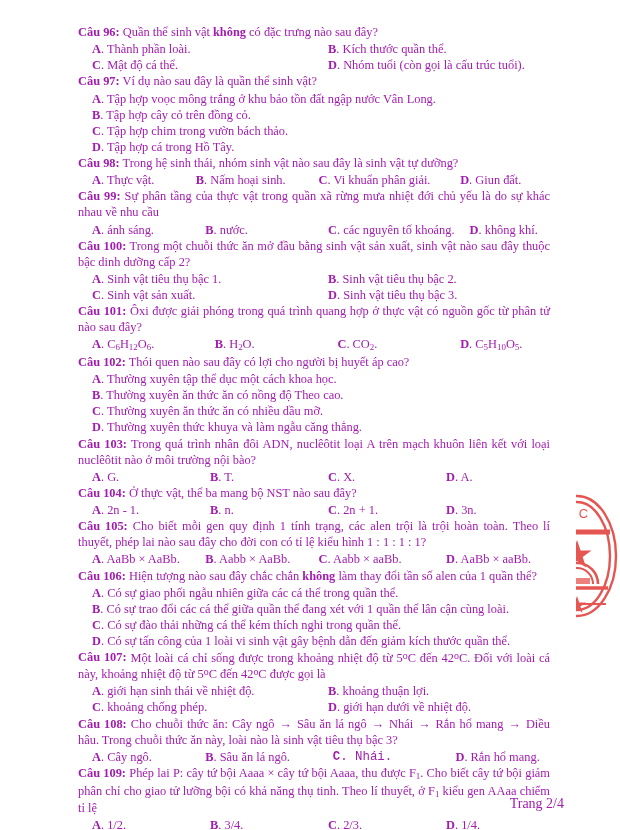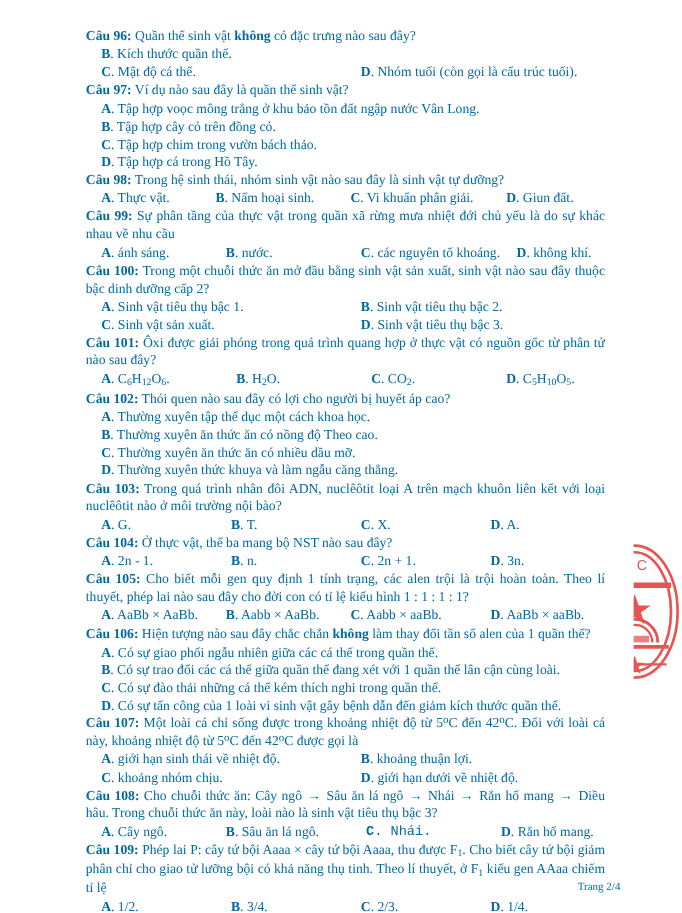--- a/index.html
+++ b/index.html
@@ -6,21 +6,21 @@
     margin: 0;
     padding: 0;
     background: #ffffff;
   }
   .page {
     position: relative;
     width: 620px;
     height: 830px;
     background: #ffffff;
     font-family: "Liberation Serif", "DejaVu Serif", serif;
-    color: #0369a1;
+    color: #a21caf;
     overflow: hidden;
     box-sizing: border-box;
   }
   .content {
     position: absolute;
     left: 78px;
     top: 24px;
     width: 472px;
   }
   .q {
@@ -98,21 +98,21 @@
   .deg {
     font-size: 0.8em;
     vertical-align: 0.35em;
   }
   .arrow { padding: 0 1px; }
 
   .footer {
     position: absolute;
     right: 56px;
     bottom: 18px;
-    font-size: 10px;
+    font-size: 14px;
     font-family: "Liberation Serif", "DejaVu Serif", serif;
   }
 
   
   .seal-wrap {
     position: absolute;
     left: 576px;
     top: 492px;
     width: 44px;
     height: 128px;
@@ -134,20 +134,21 @@
 
   <div class="content">
 
     <div>
       <p class="q stem">
         <span class="qnum">Câu 96:</span>
         <span>Quần thể sinh vật </span><span class="strong">không</span><span> có đặc trưng nào sau đây?</span>
       </p>
       <div class="opts">
         <div class="optrow c2">
+          <span class="opt"><span class="optlbl">A</span><span>. Thành phần loài.</span></span>
           <span class="opt"><span class="optlbl">B</span><span>. Kích thước quần thể.</span></span>
         </div>
         <div class="optrow c2">
           <span class="opt"><span class="optlbl">C</span><span>. Mật độ cá thể.</span></span>
           <span class="opt"><span class="optlbl">D</span><span>. Nhóm tuổi (còn gọi là cấu trúc tuổi).</span></span>
         </div>
       </div>
     </div>
 
     <div>
@@ -324,21 +325,21 @@
       <p class="q stem">
         <span class="qnum">Câu 107:</span>
         <span class="rich"><span>Một loài cá chỉ sống được trong khoảng nhiệt độ từ 5</span><span class="deg">o</span><span>C đến 42</span><span class="deg">o</span><span>C. Đối với loài cá này, khoảng nhiệt độ từ 5</span><span class="deg">o</span><span>C đến 42</span><span class="deg">o</span><span>C được gọi là</span></span>
       </p>
       <div class="opts">
         <div class="optrow c2">
           <span class="opt"><span class="optlbl">A</span><span>. giới hạn sinh thái về nhiệt độ.</span></span>
           <span class="opt"><span class="optlbl">B</span><span>. khoảng thuận lợi.</span></span>
         </div>
         <div class="optrow c2">
-          <span class="opt"><span class="optlbl">C</span><span>. khoảng nhóm chịu.</span></span>
+          <span class="opt"><span class="optlbl">C</span><span>. khoảng chống phép.</span></span>
           <span class="opt"><span class="optlbl">D</span><span>. giới hạn dưới về nhiệt độ.</span></span>
         </div>
       </div>
     </div>
 
     <div>
       <p class="q stem">
         <span class="qnum">Câu 108:</span>
         <span class="rich"><span>Cho chuỗi thức ăn: Cây ngô </span><span class="arrow">→</span><span> Sâu ăn lá ngô </span><span class="arrow">→</span><span> Nhái </span><span class="arrow">→</span><span> Rắn hổ mang </span><span class="arrow">→</span><span> Diều hâu. Trong chuỗi thức ăn này, loài nào là sinh vật tiêu thụ bậc 3?</span></span>
       </p>

